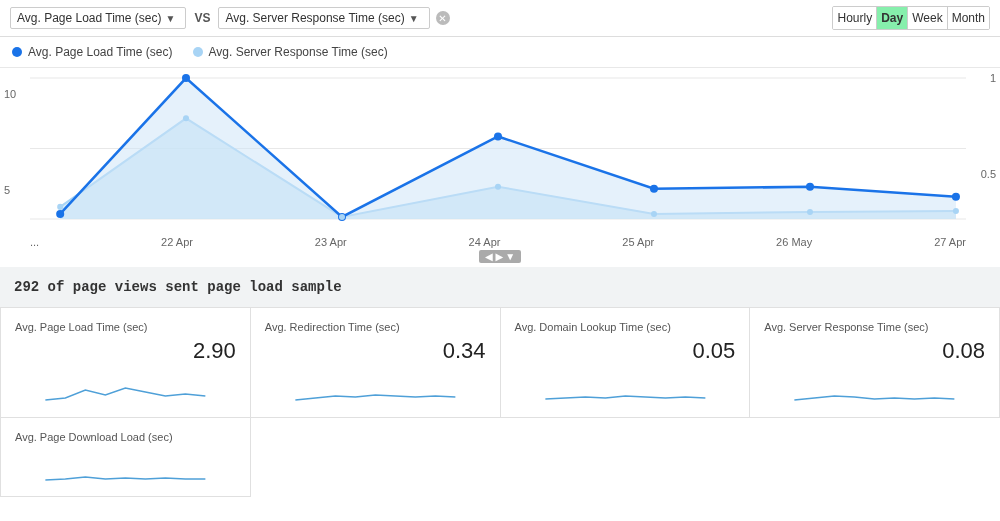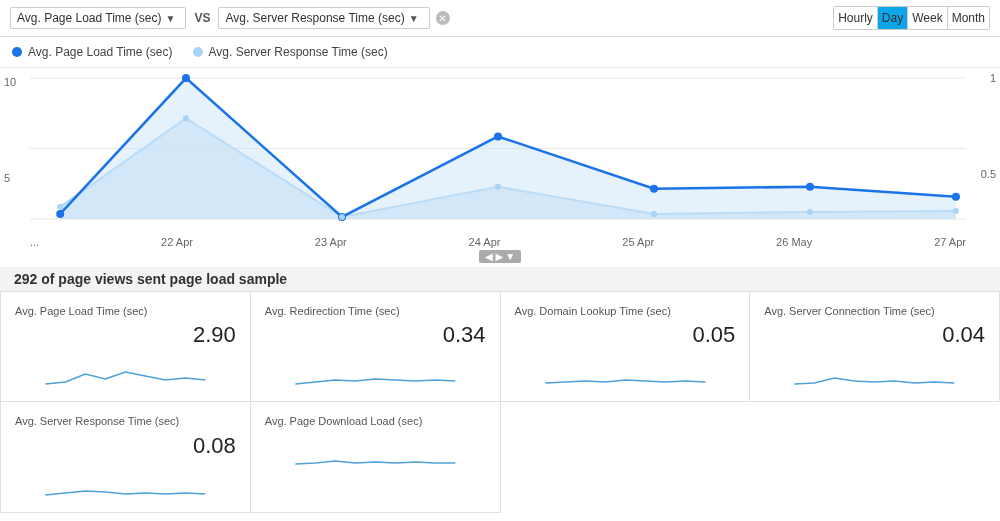--- a/index.html
+++ b/index.html
@@ -56,22 +56,22 @@
       padding: 4px 4px;
       font-size: 12px;
       border: none;
       background: #fff;
       cursor: pointer;
       border-right: 1px solid #ccc;
       color: #333;
     }
     .time-btn:last-child { border-right: none; }
     .time-btn.active {
-      background: #0ea5e9;
-      font-weight: normal;
+      background: #86efac;
+      font-weight: bold;
     }
 
     
     .legend {
       display: flex;
       align-items: center;
       padding: 8px 12px;
       gap: 20px;
     }
     .legend-item {
@@ -88,21 +88,21 @@
     }
     .dot-dark { background: #1a73e8; }
     .dot-light { background: #a8d4f5; }
     .chart-svg {
       width: 100%;
       height: 100%;
     }
     .y-axis-labels {
       position: absolute;
       left: 0;
-      top: 4px;
+      top: 16px;
       height: 100%;
       display: flex;
       flex-direction: column;
       justify-content: space-between;
       font-size: 11px;
       color: #666;
       padding: 4px 2px;
       pointer-events: none;
     }
     .y-axis-right {
@@ -126,25 +126,26 @@
       justify-content: space-between;
       padding: 4px 20px 4px 20px;
       font-size: 11px;
       color: #666;
       position: relative;
     }
 
     
     .stats-bar {
       background: #f1f3f4;
-      padding: 4px 14px;
+      padding: 12px 14px;
       font-size: 14px;
       font-weight: bold;
       color: #333;
       border-bottom: 1px solid #e0e0e0;
+      font-family: Liberation Mono, monospace;
     }
 
     
     .cards-grid {
       display: grid;
       grid-template-columns: repeat(4, 1fr);
       border-left: 1px solid #e0e0e0;
     }
     .metric-card {
       border-right: 1px solid #e0e0e0;
@@ -288,27 +289,20 @@
   </div>
 
   <div class="metric-card">
     <div class="metric-card-title">Avg. Domain Lookup Time (sec)</div>
     <div class="metric-card-value">0.05</div>
     <svg class="mini-chart" viewBox="0 0 160 36">
       <polyline points="0,29 20,28 40,27 60,28 80,26 100,27 120,28 140,27 160,28" fill="none" stroke="#4fa0d8" stroke-width="1.5"></polyline>
     </svg>
   </div>
 
-  <div class="metric-card">
-    <div class="metric-card-title">Avg. Server Connection Time (sec)</div>
-    <div class="metric-card-value">0.04</div>
-    <svg class="mini-chart" viewBox="0 0 160 36">
-      <polyline points="0,30 20,29 40,24 60,27 80,28 100,27 120,29 140,28 160,29" fill="none" stroke="#4fa0d8" stroke-width="1.5"></polyline>
-    </svg>
-  </div>
 
   <div class="metric-card">
     <div class="metric-card-title">Avg. Server Response Time (sec)</div>
     <div class="metric-card-value">0.08</div>
     <svg class="mini-chart" viewBox="0 0 160 36">
       <polyline points="0,30 20,28 40,26 60,27 80,29 100,28 120,29 140,28 160,29" fill="none" stroke="#4fa0d8" stroke-width="1.5"></polyline>
     </svg>
   </div>
 
   <div class="metric-card">

